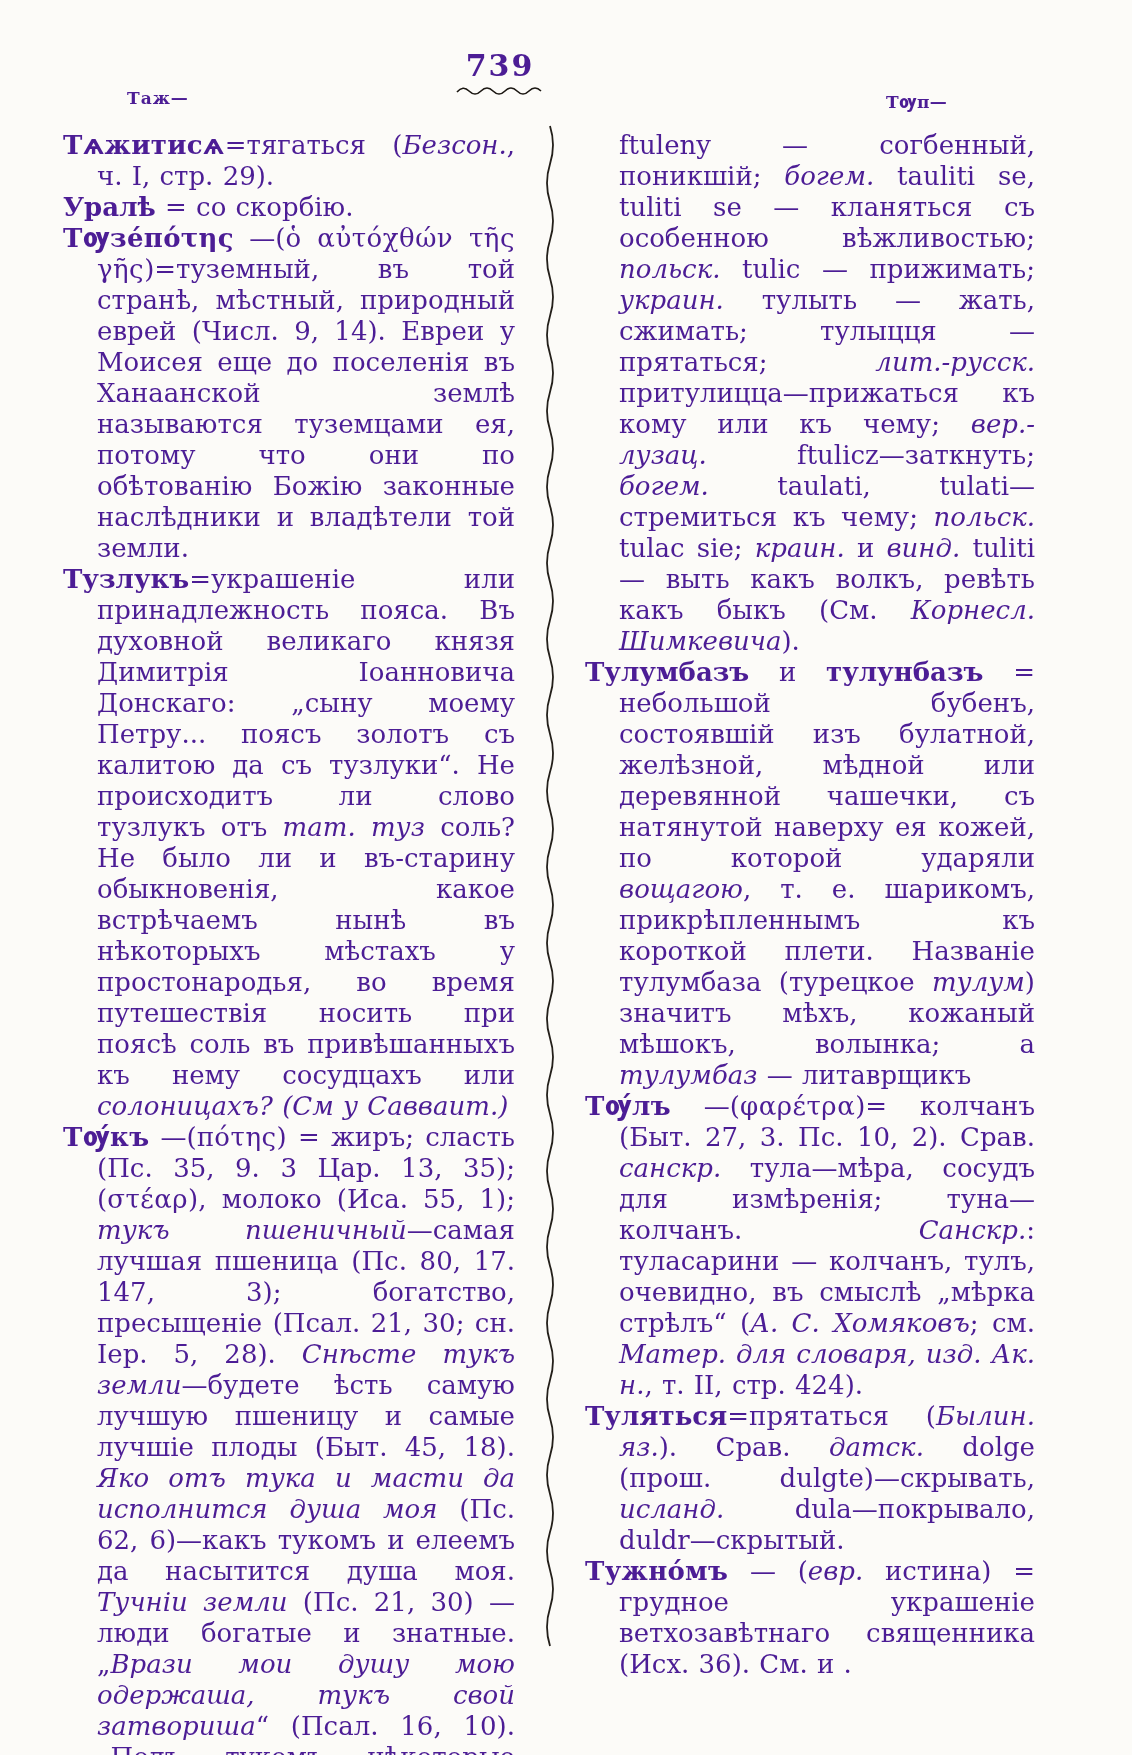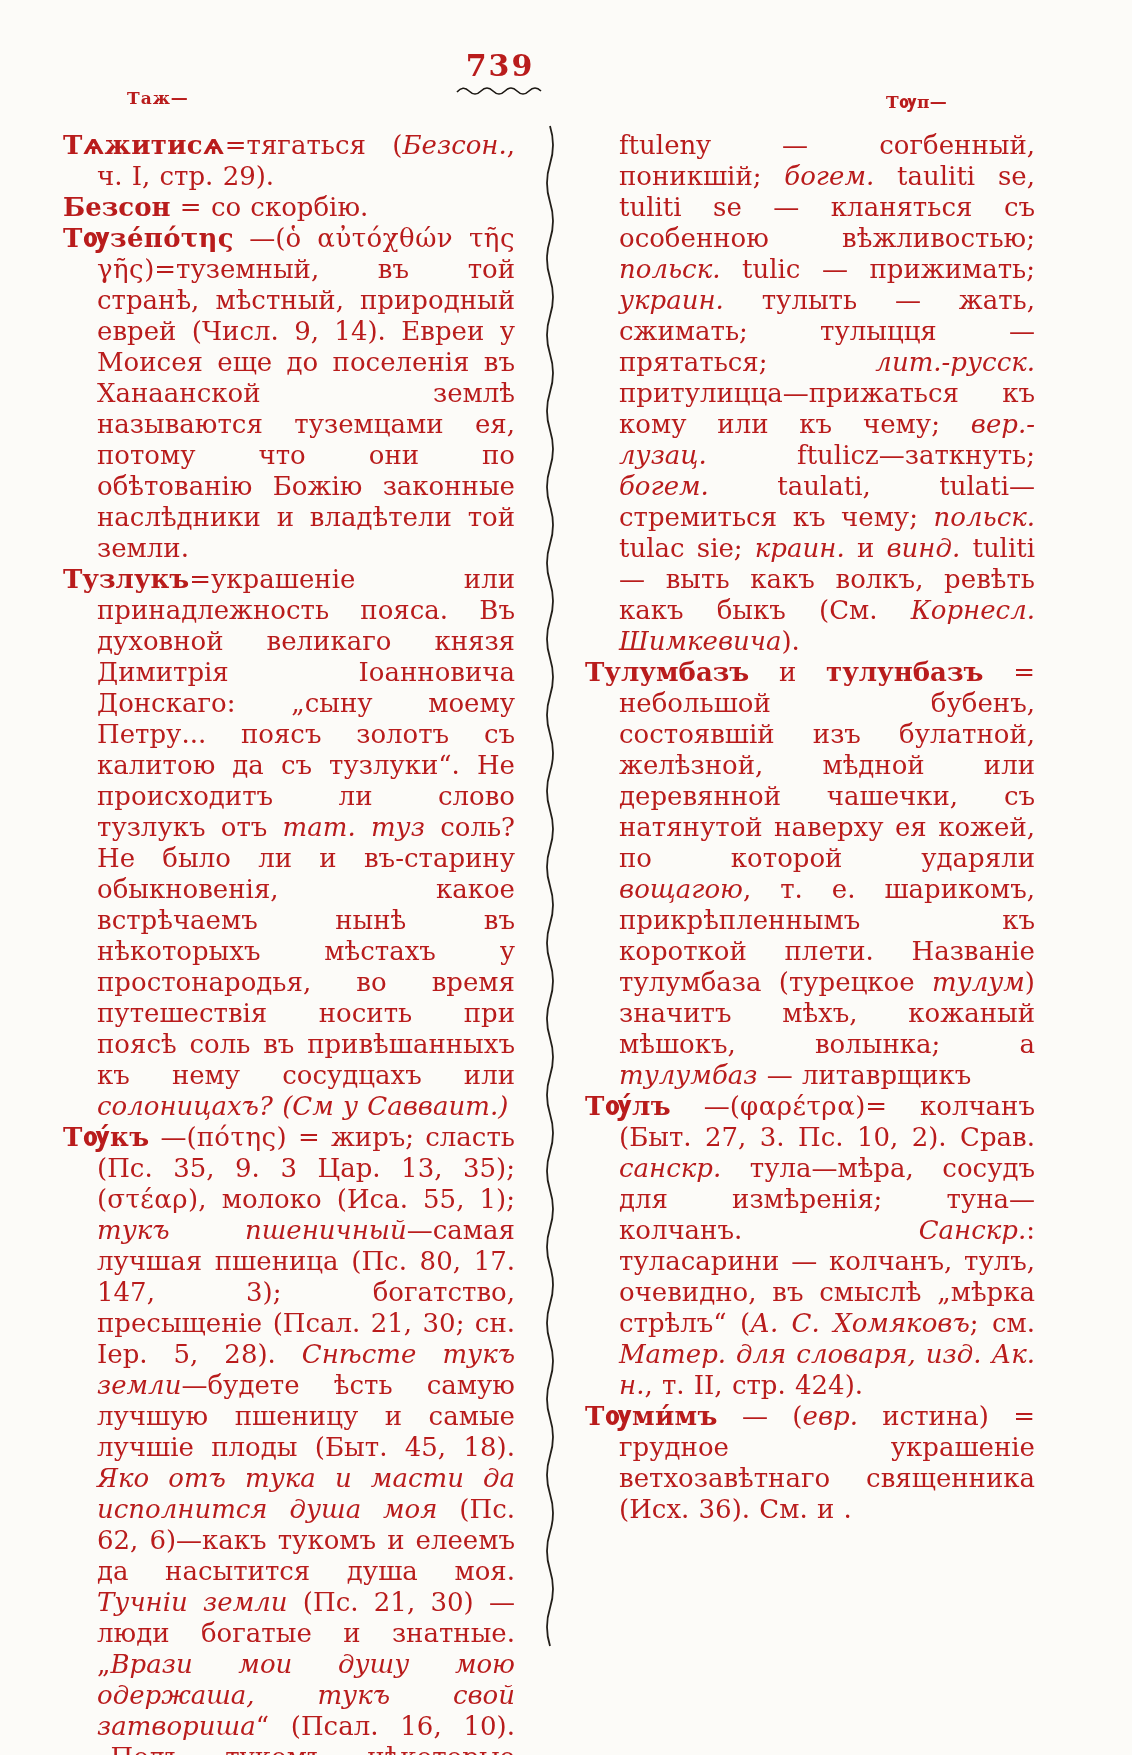--- a/index.html
+++ b/index.html
@@ -1,17 +1,17 @@
 <!DOCTYPE html>
 <html lang="ru"><head>
 <meta charset="utf-8">
 <style>
   html,body{margin:0;padding:0;background:#fcfbf8;}
   .page{position:relative;width:1132px;height:1755px;background:#fcfbf8;overflow:hidden;
-        font-family:"DejaVu Serif","DejaVu Sans",serif;color:#b91c1c;}
+        font-family:"DejaVu Serif","DejaVu Sans",serif;color:#4c1d95;}
   .page-num{position:absolute;left:420px;top:48px;width:160px;text-align:center;
             font-weight:bold;font-size:30px;letter-spacing:2px;}
   .num-squiggle{display:block;margin:2px auto 0 auto;}
   .col-header{position:absolute;font-weight:bold;font-size:17px;letter-spacing:1px;}
   .col-header.left{left:127px;top:88px;}
   .col-header.right{left:886px;top:92px;}
   .divider{position:absolute;left:543px;top:124px;}
   .col{position:absolute;top:130px;}
   .left-col{left:63px;width:452px;}
   .right-col{left:585px;width:450px;}
@@ -38,26 +38,27 @@
 
   <div class="col-header left">Таж—</div>
   <div class="col-header right slav">Тѹп—</div>
 
   <svg class="divider" width="14" height="1524" viewBox="0 0 14 1524">
     <path d="M7 2 q6 19 0 38 t0 38 t0 38 t0 38 t0 38 t0 38 t0 38 t0 38 t0 38 t0 38 t0 38 t0 38 t0 38 t0 38 t0 38 t0 38 t0 38 t0 38 t0 38 t0 38 t0 38 t0 38 t0 38 t0 38 t0 38 t0 38 t0 38 t0 38 t0 38 t0 38 t0 38 t0 38 t0 38 t0 38 t0 38 t0 38 t0 38 t0 38 t0 38 t0 38" fill="none" stroke="#231f1a" stroke-width="1.8"></path>
   </svg>
 
   <div class="col left-col">
       <p class="entry"><span class="head slav">Тѧжитисѧ</span>=тягаться (<i>Безсон.</i>, ч. I, стр. 29).</p>
-      <p class="entry"><span class="head">Безсон</span> = со скорбію.</p>
+      <p class="entry"><span class="head">Уралѣ</span> = со скорбію.</p>
       <p class="entry"><span class="head slav">Тѹзе́πότης</span> —(<span class="greek">ὁ αὐτόχθών τῆς γῆς</span>)=туземный, въ той странѣ, мѣстный, природный еврей (Числ. 9, 14). Евреи у Моисея еще до поселенія въ Ханаанской землѣ называются туземцами ея, потому что они по обѣтованію Божію законные наслѣдники и владѣтели той земли.</p>
       <p class="entry"><span class="head">Тузлукъ</span>=украшеніе или принадлежность пояса. Въ духовной великаго князя Димитрія Іоанновича Донскаго: „сыну моему Петру... поясъ золотъ съ калитою да съ тузлуки“. Не происходитъ ли слово тузлукъ отъ <i>тат. туз</i> соль? Не было ли и въ-старину обыкновенія, какое встрѣчаемъ нынѣ въ нѣкоторыхъ мѣстахъ у простонародья, во время путешествія носить при поясѣ соль въ привѣшанныхъ къ нему сосудцахъ или <i>солоницахъ? (См у Савваит.)</i></p>
       <p class="entry"><span class="head slav">Тѹ́къ</span> —(<span class="greek">πότης</span>) = жиръ; сласть (Пс. 35, 9. 3 Цар. 13, 35); (<span class="greek">στέαρ</span>), молоко (Иса. 55, 1); <i>тукъ пшеничный</i>—самая лучшая пшеница (Пс. 80, 17. 147, 3); богатство, пресыщеніе (Псал. 21, 30; сн. Іер. 5, 28). <i>Снѣсте тукъ земли</i>—будете ѣсть самую лучшую пшеницу и самые лучшіе плоды (Быт. 45, 18). <i>Яко отъ тука и масти да исполнится душа моя</i> (Пс. 62, 6)—какъ тукомъ и елеемъ да насытится душа моя. <i>Тучніи земли</i> (Пс. 21, 30) — люди богатые и знатные. „<i>Врази мои душу мою одержаша, тукъ свой затвориша</i>“ (Псал. 16, 10). „Подъ тукомъ нѣкоторые разумѣли благоденствіе и тѣлесное здравіе, а мнѣ кажется, говоритъ Ѳеодоритъ, что пророкъ называетъ такъ благорасположенность и братолюбіе (). Это даетъ видѣть послѣдовательность рѣчи; ибо псалмопѣвецъ говоритъ, что, заключивъ всякое естественное чувство жалости и не давъ никакого мѣста помысламъ человѣколюбія, говорятъ высоко и надменно, и мнѣ разставляютъ всякаго рода сѣти и засады“ (). Такое изъясненіе согласно и съ еврейскимъ текстомъ: „затворили сердце свое“. Можно думать, что вмѣсто  первоначально читалось  (См. , стр. 56).</p>
     </div>
 
   <div class="col right-col">
       <p class="entry cont">ftuleny — согбенный, поникшій; <i>богем.</i> tauliti se, tuliti se — кланяться съ особенною вѣжливостью; <i>польск.</i> tulic — прижимать; <i>украин.</i> тулыть — жать, сжимать; тулыцця — прятаться; <i>лит.-русск.</i> притулицца—прижаться къ кому или къ чему; <i>вер.-лузац.</i> ftulicz—заткнуть; <i>богем.</i> taulati, tulati—стремиться къ чему; <i>польск.</i> tulac sie; <i>краин.</i> и <i>винд.</i> tuliti — выть какъ волкъ, ревѣть какъ быкъ (См. <i>Корнесл. Шимкевича</i>).</p>
       <p class="entry"><span class="head">Тулумбазъ</span> и <span class="head">тулунбазъ</span> = небольшой бубенъ, состоявшій изъ булатной, желѣзной, мѣдной или деревянной чашечки, съ натянутой наверху ея кожей, по которой ударяли <i>вощагою</i>, т. е. шарикомъ, прикрѣпленнымъ къ короткой плети. Названіе тулумбаза (турецкое <i>тулум</i>) значитъ мѣхъ, кожаный мѣшокъ, волынка; а <i>тулумбаз</i> — литаврщикъ</p>
       <p class="entry"><span class="head slav">Тѹ́лъ</span> —(<span class="greek">φαρέτρα</span>)= колчанъ (Быт. 27, 3. Пс. 10, 2). Срав. <i>санскр.</i> тула—мѣра, сосудъ для измѣренія; туна—колчанъ. <i>Санскр.</i>: туласарини — колчанъ, тулъ, очевидно, въ смыслѣ „мѣрка стрѣлъ“ (<i>А. С. Хомяковъ</i>; см. <i>Матер. для словаря, изд. Ак. н.</i>, т. II, стр. 424).</p>
-      <p class="entry"><span class="head slav">Тѹми́мъ</span> — (<i>евр.</i> истина) = грудное украшеніе ветхозавѣтнаго священника (Исх. 36). См.  и .</p>
+      <p class="entry"><span class="head">Туляться</span>=прятаться (<i>Былин. яз.</i>). Срав. <i>датск.</i> dolge (прош. dulgte)—скрывать, <i>исланд.</i> dula—покрывало, duldr—скрытый.</p>
+      <p class="entry"><span class="head slav">Тужно́мъ</span> — (<i>евр.</i> истина) = грудное украшеніе ветхозавѣтнаго священника (Исх. 36). См.  и .</p>
     </div>
 
 </div>
 
 </body></html>

